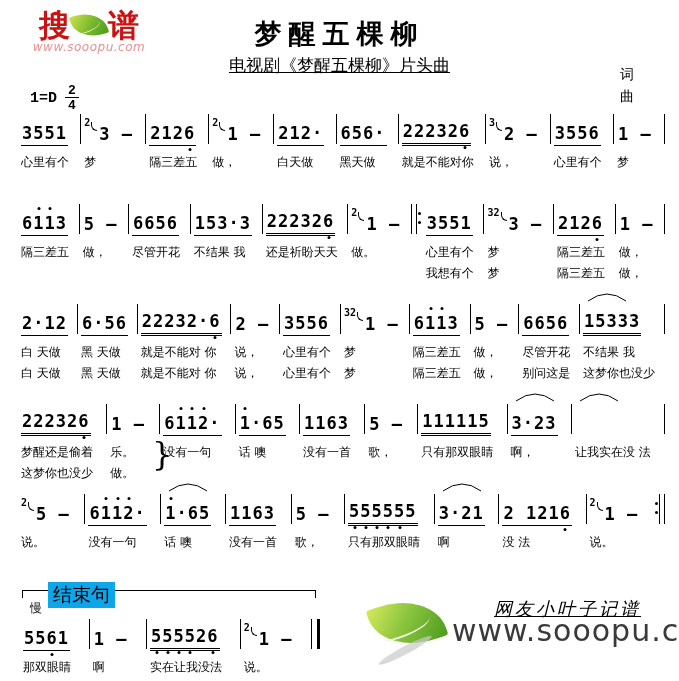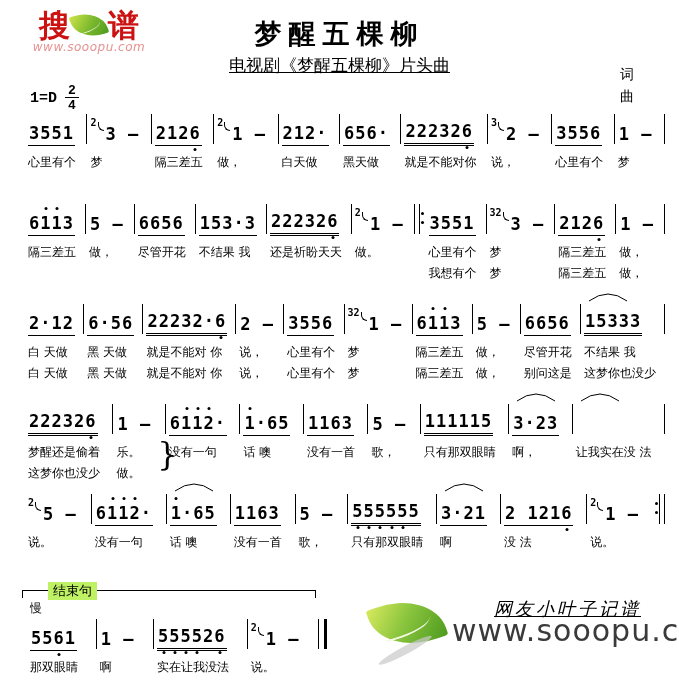--- a/index.html
+++ b/index.html
@@ -24,21 +24,21 @@
   .credit-word{position:absolute;right:45px;top:66px;font-size:14px;}
   .credit-music{position:absolute;right:45px;top:88px;font-size:14px;}
   .keysig{position:absolute;left:30px;top:84px;font-size:15px;font-weight:bold;
           font-family:Liberation Mono, monospace;display:flex;align-items:center;}
   .meter{display:inline-flex;flex-direction:column;align-items:center;margin-left:8px;
          font-size:13px;line-height:13px;}
   .meter .num{padding:0 3px;}
   .meter .den{border-top:1px solid #000;padding:1px 3px 0;}
 
   
-  .line{position:absolute;left:18px;right:14px;display:flex;align-items:flex-start;margin-left:7px;}
+  .line{position:absolute;left:18px;right:14px;display:flex;align-items:flex-start;}
   .line.rel{position:relative;left:0;right:auto;width:100%;}
   .cell{display:flex;flex-direction:column;align-items:flex-start;padding:0 3px;
         flex:1 1 auto;position:relative;}
   .noterow{position:relative;display:flex;align-items:flex-end;height:40px;padding-bottom:6px;}
   .ng{font-family:"DejaVu Sans Mono",monospace;font-weight:bold;font-size:17px;
       letter-spacing:1px;padding:0 1px 2px;white-space:pre;}
   .u1{border-bottom:1px solid #000;}
   .u2{border-bottom:3px double #000;}
   .nc{position:relative;display:inline-block;}
   .nc.hi::before{content:"";position:absolute;top:-6px;left:50%;transform:translateX(-50%);
@@ -65,21 +65,21 @@
        position:relative;margin-left:6px;}
   .bre::before{content:"";position:absolute;left:-5px;top:8px;width:3px;height:3px;
        border-radius:50%;background:#000;box-shadow:0 9px 0 #000;}
   .bfin{width:5px;height:30px;border-left:1px solid #000;border-right:3px solid #000;}
 
   
   .ending-wrap{position:absolute;left:20px;top:582px;width:300px;}
   .endbracket{position:relative;border-top:1px solid #000;height:10px;margin:8px 4px 0 2px;}
   .endbracket::before,.endbracket::after{content:"";position:absolute;top:0;width:1px;height:7px;background:#000;}
   .endbracket::before{left:0;} .endbracket::after{right:0;}
-  .endlabel{position:absolute;top:-9px;left:26px;background:#bef264;padding:0 5px;font-size:13px;}
+  .endlabel{position:absolute;top:-9px;left:26px;background:#0ea5e9;padding:0 5px;font-size:19px;}
   .tempo{position:absolute;left:6px;top:0px;background:#fff;font-size:12px;padding:0 2px;}
 
   
   .transcriber{position:absolute;right:38px;top:597px;font-family:"DejaVu Serif",serif;
       font-style:italic;font-size:18px;letter-spacing:3px;text-decoration:underline;}
   .bottom-logo{position:absolute;left:372px;top:598px;display:flex;align-items:flex-end;}
   .leaf-lg{width:70px;height:50px;background:linear-gradient(135deg,#d8e95c,#8cc63f 45%,#4e9b1e);
       border-radius:5% 85% 5% 85%;transform:rotate(-20deg);position:relative;flex:0 0 auto;}
   .leaf-lg::after{content:"";position:absolute;left:8px;top:22px;width:50px;height:14px;
       border-bottom:2px solid #f4f9e4;border-radius:0 0 100% 20%;transform:rotate(4deg);}

